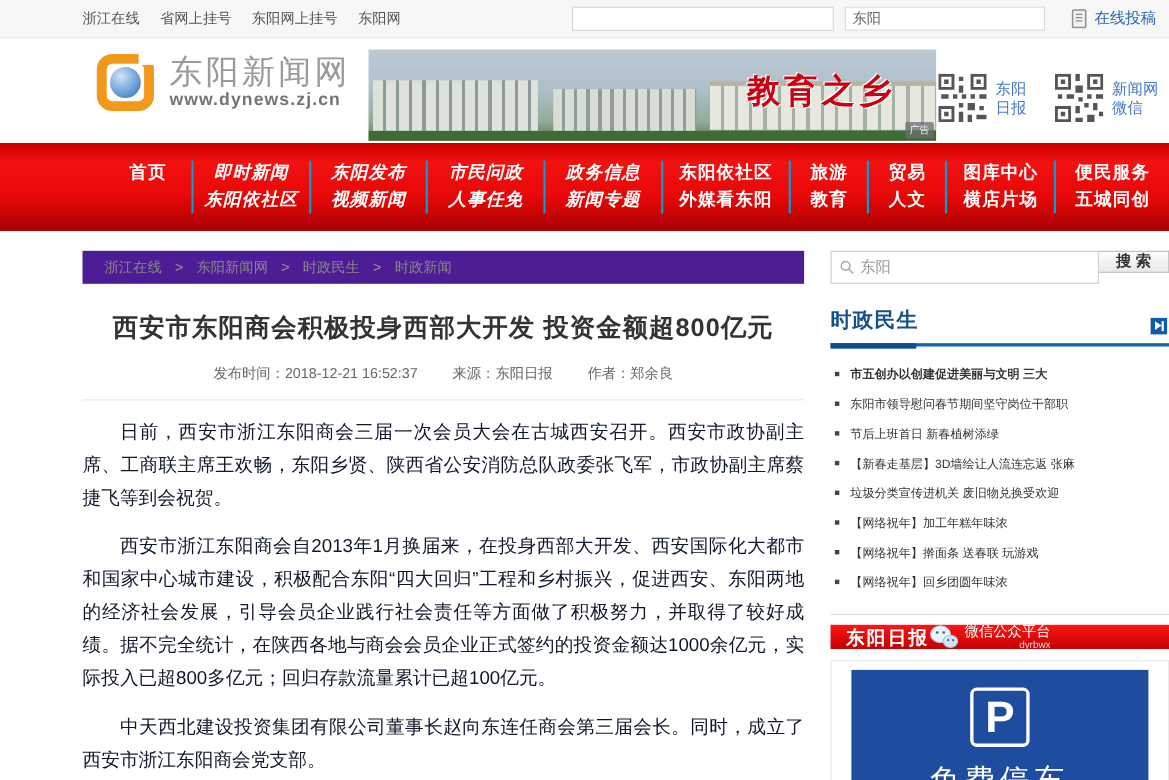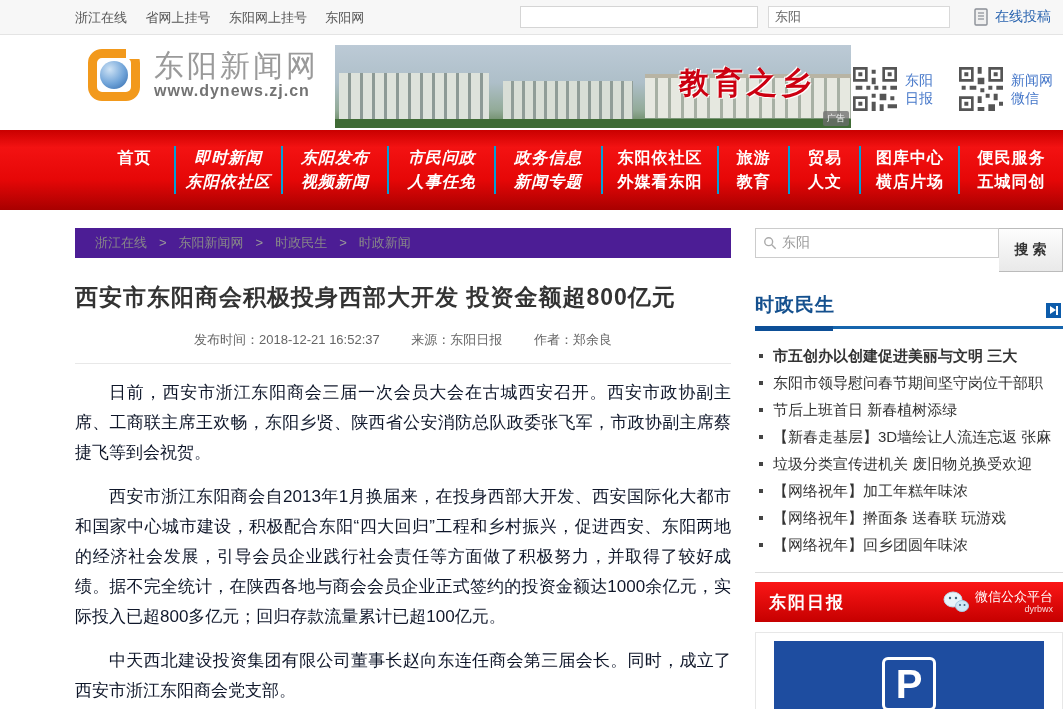--- a/index.html
+++ b/index.html
@@ -46,45 +46,45 @@
   .nav-group:last-child { border-right:none; }
   .nav-group span { display:block; color:#fff; font-size:16px; font-weight:bold; line-height:24px; letter-spacing:1px; cursor:pointer; }
   .ng0{width:82px;} .ng1,.ng2,.ng3,.ng4{width:108px;font-style:italic;} .ng5{width:118px;} .ng6,.ng7{width:72px;} .ng8{width:100px;} .ng9{width:104px;}
 
   
   .main { position:relative; height:499px; }
   .left-col { position:absolute; left:75px; top:0; width:656px; }
   .breadcrumb { margin-top:18px; height:30px; background:#4c1d95; line-height:30px; padding-left:20px; font-size:13px; color:#888; }
   .breadcrumb a { color:#888; text-decoration:none; }
   .bc-sep { margin:0 12px; color:#999; }
-  .art-title { margin-top:24px; font-size:23px; font-weight:bold; color:#333; letter-spacing:1px; }
+  .art-title { margin-top:24px; text-align:center; font-size:23px; font-weight:bold; color:#333; letter-spacing:1px; }
   .art-meta { margin-top:18px; text-align:center; font-size:13px; color:#666; }
   .art-meta span { margin:0 14px; }
   .meta-divider { border-bottom:1px solid #e8e8e8; margin-top:14px; }
   .art-body { margin-top:8px; }
   .art-body p { font-size:17px; color:#0f172a; line-height:30px; text-indent:2em; text-align:justify; margin-top:14px; }
 
   
   .sidebar { position:absolute; left:755px; top:0; width:308px; }
   .sb-search { margin-top:18px; display:flex; }
   .sb-input-box { flex:1; height:30px; border:1px solid #ccc; background:#fff; display:flex; align-items:center; padding:0 7px; }
   .sb-input-box input { flex:1; border:none; outline:none; font-size:14px; color:#999; background:transparent; margin-left:5px; }
-  .sb-search-btn { width:64px; height:44px; border:1px solid #bbb; border-left:none; background:linear-gradient(180deg,#fdfdfd,#e9e9e9); font-size:14px; font-weight:bold; color:#333; cursor:pointer; font-family:inherit; }
+  .sb-search-btn { width:64px; height:20px; border:1px solid #bbb; border-left:none; background:linear-gradient(180deg,#fdfdfd,#e9e9e9); font-size:14px; font-weight:bold; color:#333; cursor:pointer; font-family:inherit; }
   .sb-head { margin-top:20px; position:relative; border-bottom:3px solid #1565ad; padding-bottom:8px; }
   .sb-head-title { font-size:19px; font-weight:bold; color:#14508e; letter-spacing:1px; }
   .sb-head-thick { position:absolute; left:0; bottom:-5px; width:78px; height:5px; background:#0d4f97; }
   .sb-arrow { position:absolute; right:2px; bottom:8px; width:15px; height:15px; background:#0d5cab; cursor:pointer; }
   .sb-arrow::before { content:""; position:absolute; left:4px; top:3px; border-left:6px solid #fff; border-top:4.5px solid transparent; border-bottom:4.5px solid transparent; }
   .sb-arrow::after { content:""; position:absolute; right:3px; top:3px; width:2px; height:9px; background:#fff; }
   .sb-news { list-style:none; margin-top:13px; }
-  .sb-news li { height:27px; line-height:27px; white-space:nowrap; overflow:hidden; font-size:15px; color:#333; cursor:pointer; }
+  .sb-news li { height:27px; line-height:27px; white-space:nowrap; overflow:hidden; font-size:11px; color:#333; cursor:pointer; }
   .sb-news li .dot { display:inline-block; width:4px; height:4px; background:#444; margin:0 10px 3px 4px; vertical-align:middle; }
   .sb-news li.bold { font-weight:bold; }
   .sb-divider { margin-top:14px; border-top:1px solid #ddd; }
-  .sb-daily { margin-top:9px; height:40px; background:linear-gradient(180deg,#fb1616,#c60000); display:flex; align-items:center; justify-content:space-between; padding:0 10px 0 14px; cursor:pointer; }
+  .sb-daily { margin-top:9px; height:22px; background:linear-gradient(180deg,#fb1616,#c60000); display:flex; align-items:center; padding:0 10px 0 14px; cursor:pointer; }
   .sb-daily-title { color:#fff; font-size:17px; font-weight:bold; letter-spacing:2px; }
   .sb-daily-right { display:flex; align-items:center; gap:6px; }
   .sb-daily-text { text-align:right; color:#fff; }
   .wx-label { font-size:13px; line-height:14px; }
   .wx-id { font-size:9px; opacity:.85; line-height:10px; }
   .sb-parking { margin-top:10px; background:#fff; border:1px solid #e7e7e7; padding:8px 18px; }
   .parking-blue { background:#1e4da0; height:170px; display:flex; flex-direction:column; align-items:center; }
   .p-sign { margin-top:16px; width:54px; height:54px; border:3px solid #fff; border-radius:6px; color:#fff; font-size:40px; font-weight:bold; display:flex; align-items:center; justify-content:center; }
   .p-text { margin-top:12px; color:#fff; font-size:27px; letter-spacing:5px; }
 </style>

